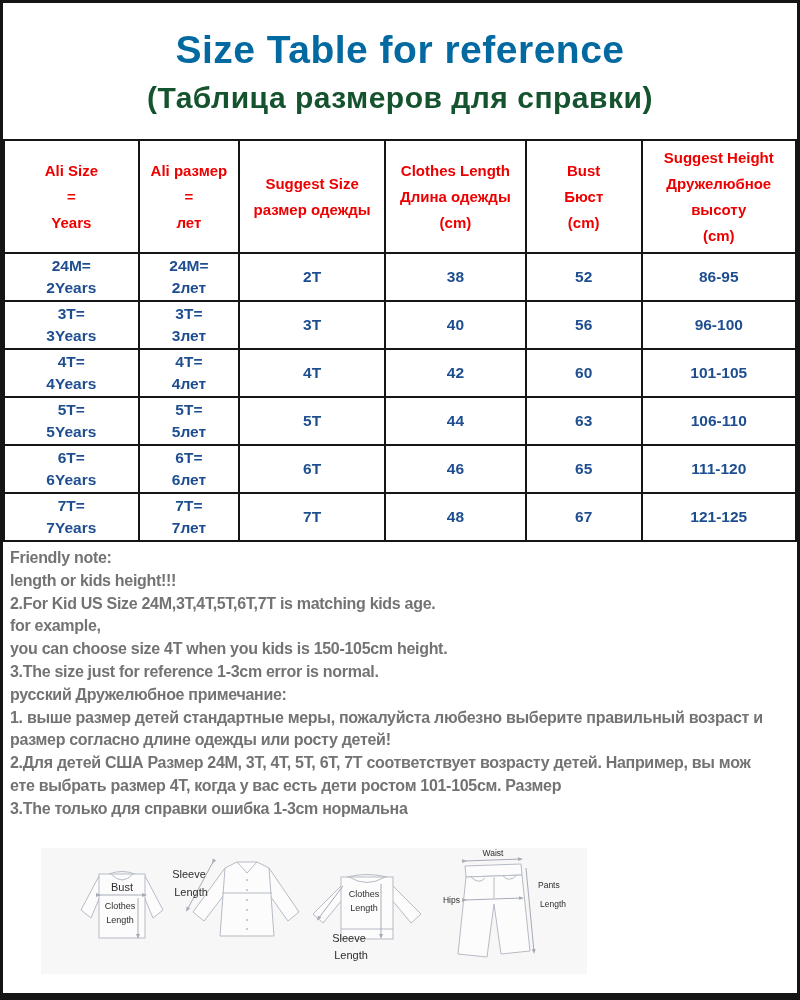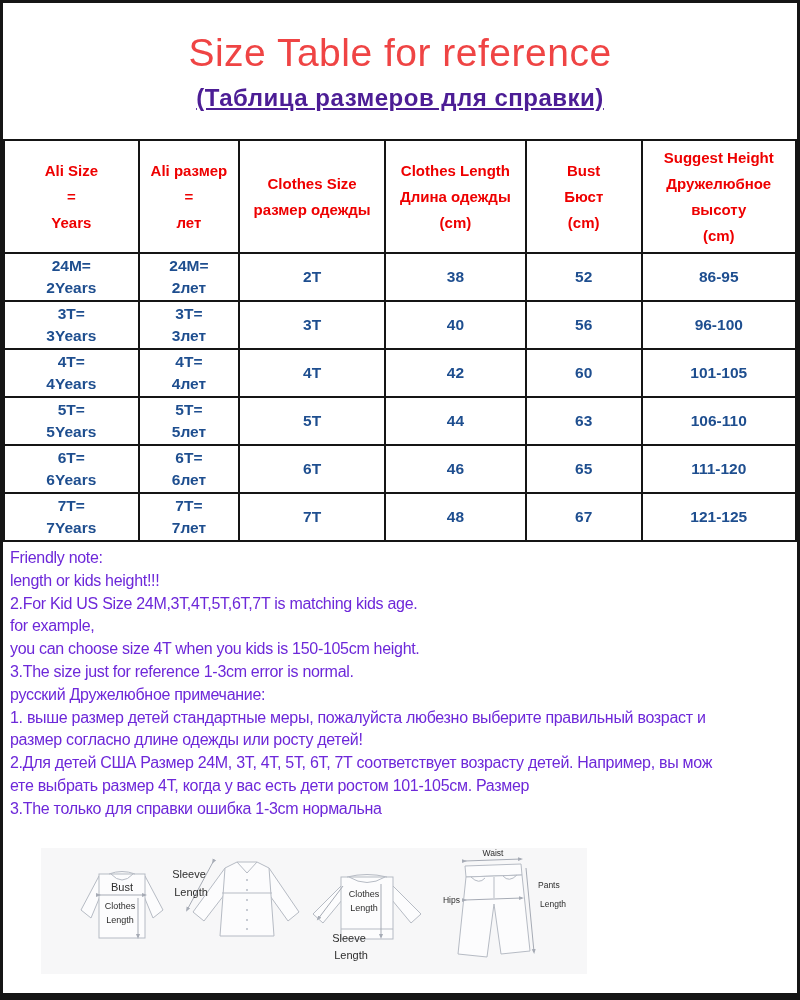--- a/index.html
+++ b/index.html
@@ -8,39 +8,39 @@
     border:3px solid #151515; border-bottom-width:7px;
     background:#ffffff; overflow:hidden;
     font-family:"Liberation Sans", sans-serif;
   }
   
   .title-section {
     height:136px; box-sizing:border-box;
     display:flex; flex-direction:column; justify-content:center; align-items:center;
     gap:9px;
   }
-  .title-line1 { color:#ef4444; font-weight:normal; font-size:39px; letter-spacing:0.5px; }
-  .title-line2 { color:#4c1d95; font-weight:bold; font-size:24px; letter-spacing:0.5px;text-decoration:underline; }
+  .title-line1 { color:#0369a1; font-weight:bold; font-size:39px; letter-spacing:0.5px; }
+  .title-line2 { color:#14532d; font-weight:bold; font-size:30px; letter-spacing:0.5px; }
   
   table.size-table {
     width:100%; border-collapse:collapse; table-layout:fixed;
     border-top:2px solid #151515;
   }
   .size-table th, .size-table td {
     border:2px solid #151515; text-align:center; vertical-align:middle;
     font-weight:bold; padding:0;
   }
   .size-table th { color:#ee0000; font-size:15px; height:111px; }
   .size-table th div { line-height:26px; }
   .size-table td { color:#1e4e8f; font-size:15.5px; height:46px; }
   .size-table td div { line-height:22px; }
   
   .notes-section {
     height:304px; box-sizing:border-box; padding:5px 6px 0 7px;
-    color:#6d28d9; font-weight:normal; font-size:16px; letter-spacing:-0.3px;
+    color:#737373; font-weight:bold; font-size:16px; letter-spacing:-0.3px;
     overflow:hidden;
   }
   .note-line { line-height:22.8px; white-space:nowrap; }
   
   .diagram-wrap { margin:2px 0 0 38px; width:546px; height:126px; background:#f7f7f8; }
   .diagram-wrap svg { display:block; }
   .garment { stroke:#b6bbc4; stroke-width:1; fill:#fcfcfd; }
   .gline   { stroke:#b6bbc4; stroke-width:1; fill:none; }
   .arrow   { stroke:#a6abb5; stroke-width:1; fill:none; }
   .dlabel  { fill:#2e2e2e; font-family:"Liberation Sans", sans-serif; stroke:none; }
@@ -70,21 +70,21 @@
             <div>Ali  Size</div>
             <div>=</div>
             <div>Years</div>
           </th>
           <th>
             <div>Ali размер</div>
             <div>=</div>
             <div>лет</div>
           </th>
           <th>
-            <div>Clothes Size</div>
+            <div>Suggest Size</div>
             <div>размер одежды</div>
           </th>
           <th>
             <div>Clothes Length</div>
             <div>Длина одежды</div>
             <div>(cm)</div>
           </th>
           <th>
             <div>Bust</div>
             <div>Бюст</div>

